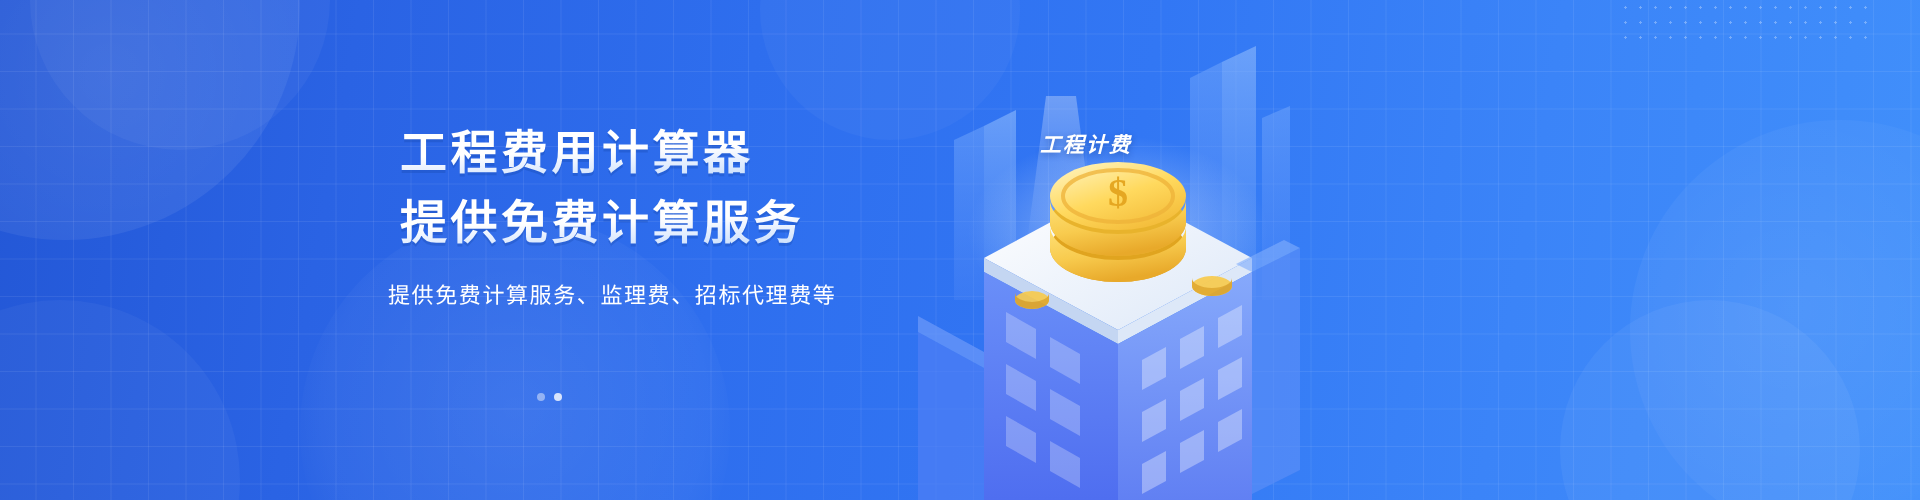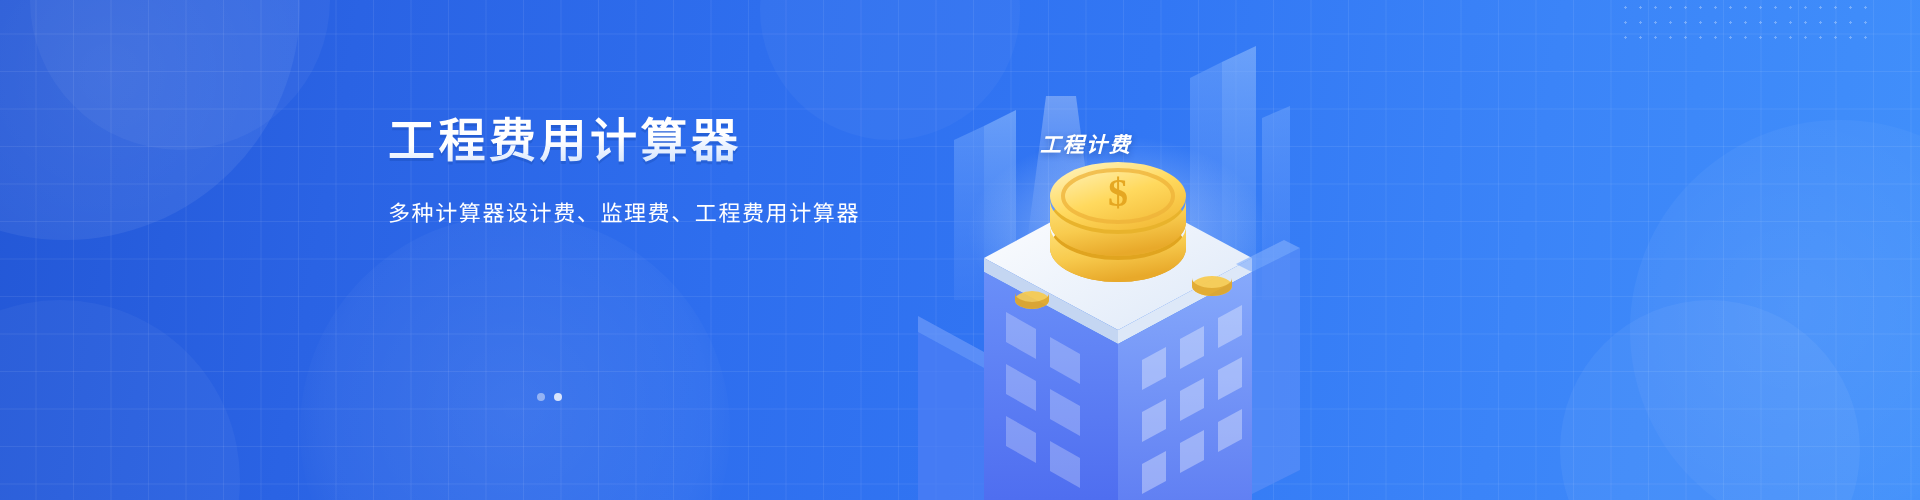--- a/index.html
+++ b/index.html
@@ -61,21 +61,21 @@
     position:absolute;right:42px;top:0;width:260px;height:46px;
     background-image:radial-gradient(rgba(255,255,255,.55) 1.3px,transparent 1.4px);
     background-size:15px 15px;
     opacity:.55;pointer-events:none;
   }
 
   
   .copy{position:absolute;left:388px;top:112px;}
   .headline{
     font-size:47px;line-height:58px;font-weight:bold;
-    letter-spacing:3.5px;margin:0;white-space:nowrap;
+    letter-spacing:3.5px;margin:12px;white-space:nowrap;
     background:linear-gradient(178deg,#ffffff 0%,#ffffff 46%,#eaf2ff 62%,#bcd6fb 100%);
     -webkit-background-clip:text;background-clip:text;
     color:transparent;-webkit-text-fill-color:transparent;
     filter:drop-shadow(0 3px 0 rgba(20,70,170,.30));
   }
   .sub{
     margin:0;white-space:nowrap;color:#ffffff;
     font-size:22px;line-height:36px;letter-spacing:1.6px;
     font-family:"DejaVu Sans","Liberation Sans",sans-serif;
   }
@@ -109,22 +109,23 @@
   <div class="circ circ-mid"></div>
   <div class="circ circ-bl"></div>
   <div class="circ circ-bl2"></div>
   <div class="circ circ-r"></div>
   <div class="circ circ-r2"></div>
 
   <div class="dots"></div>
 
   <div class="copy">
     <h1 class="headline">工程费用计算器</h1>
+    <h1 class="headline">提供免费计算服务</h1>
     <div class="sub-wrap">
-      <p class="sub">多种计算器设计费、监理费、工程费用计算器</p>
+      <p class="sub">提供免费计算服务、监理费、招标代理费等</p>
     </div>
   </div>
 
   <div class="pager">
     <i></i>
     <i class="on"></i>
   </div>
 
   <div class="art">
     <svg width="520" height="500" viewBox="0 0 520 500" xmlns="http://www.w3.org/2000/svg">

